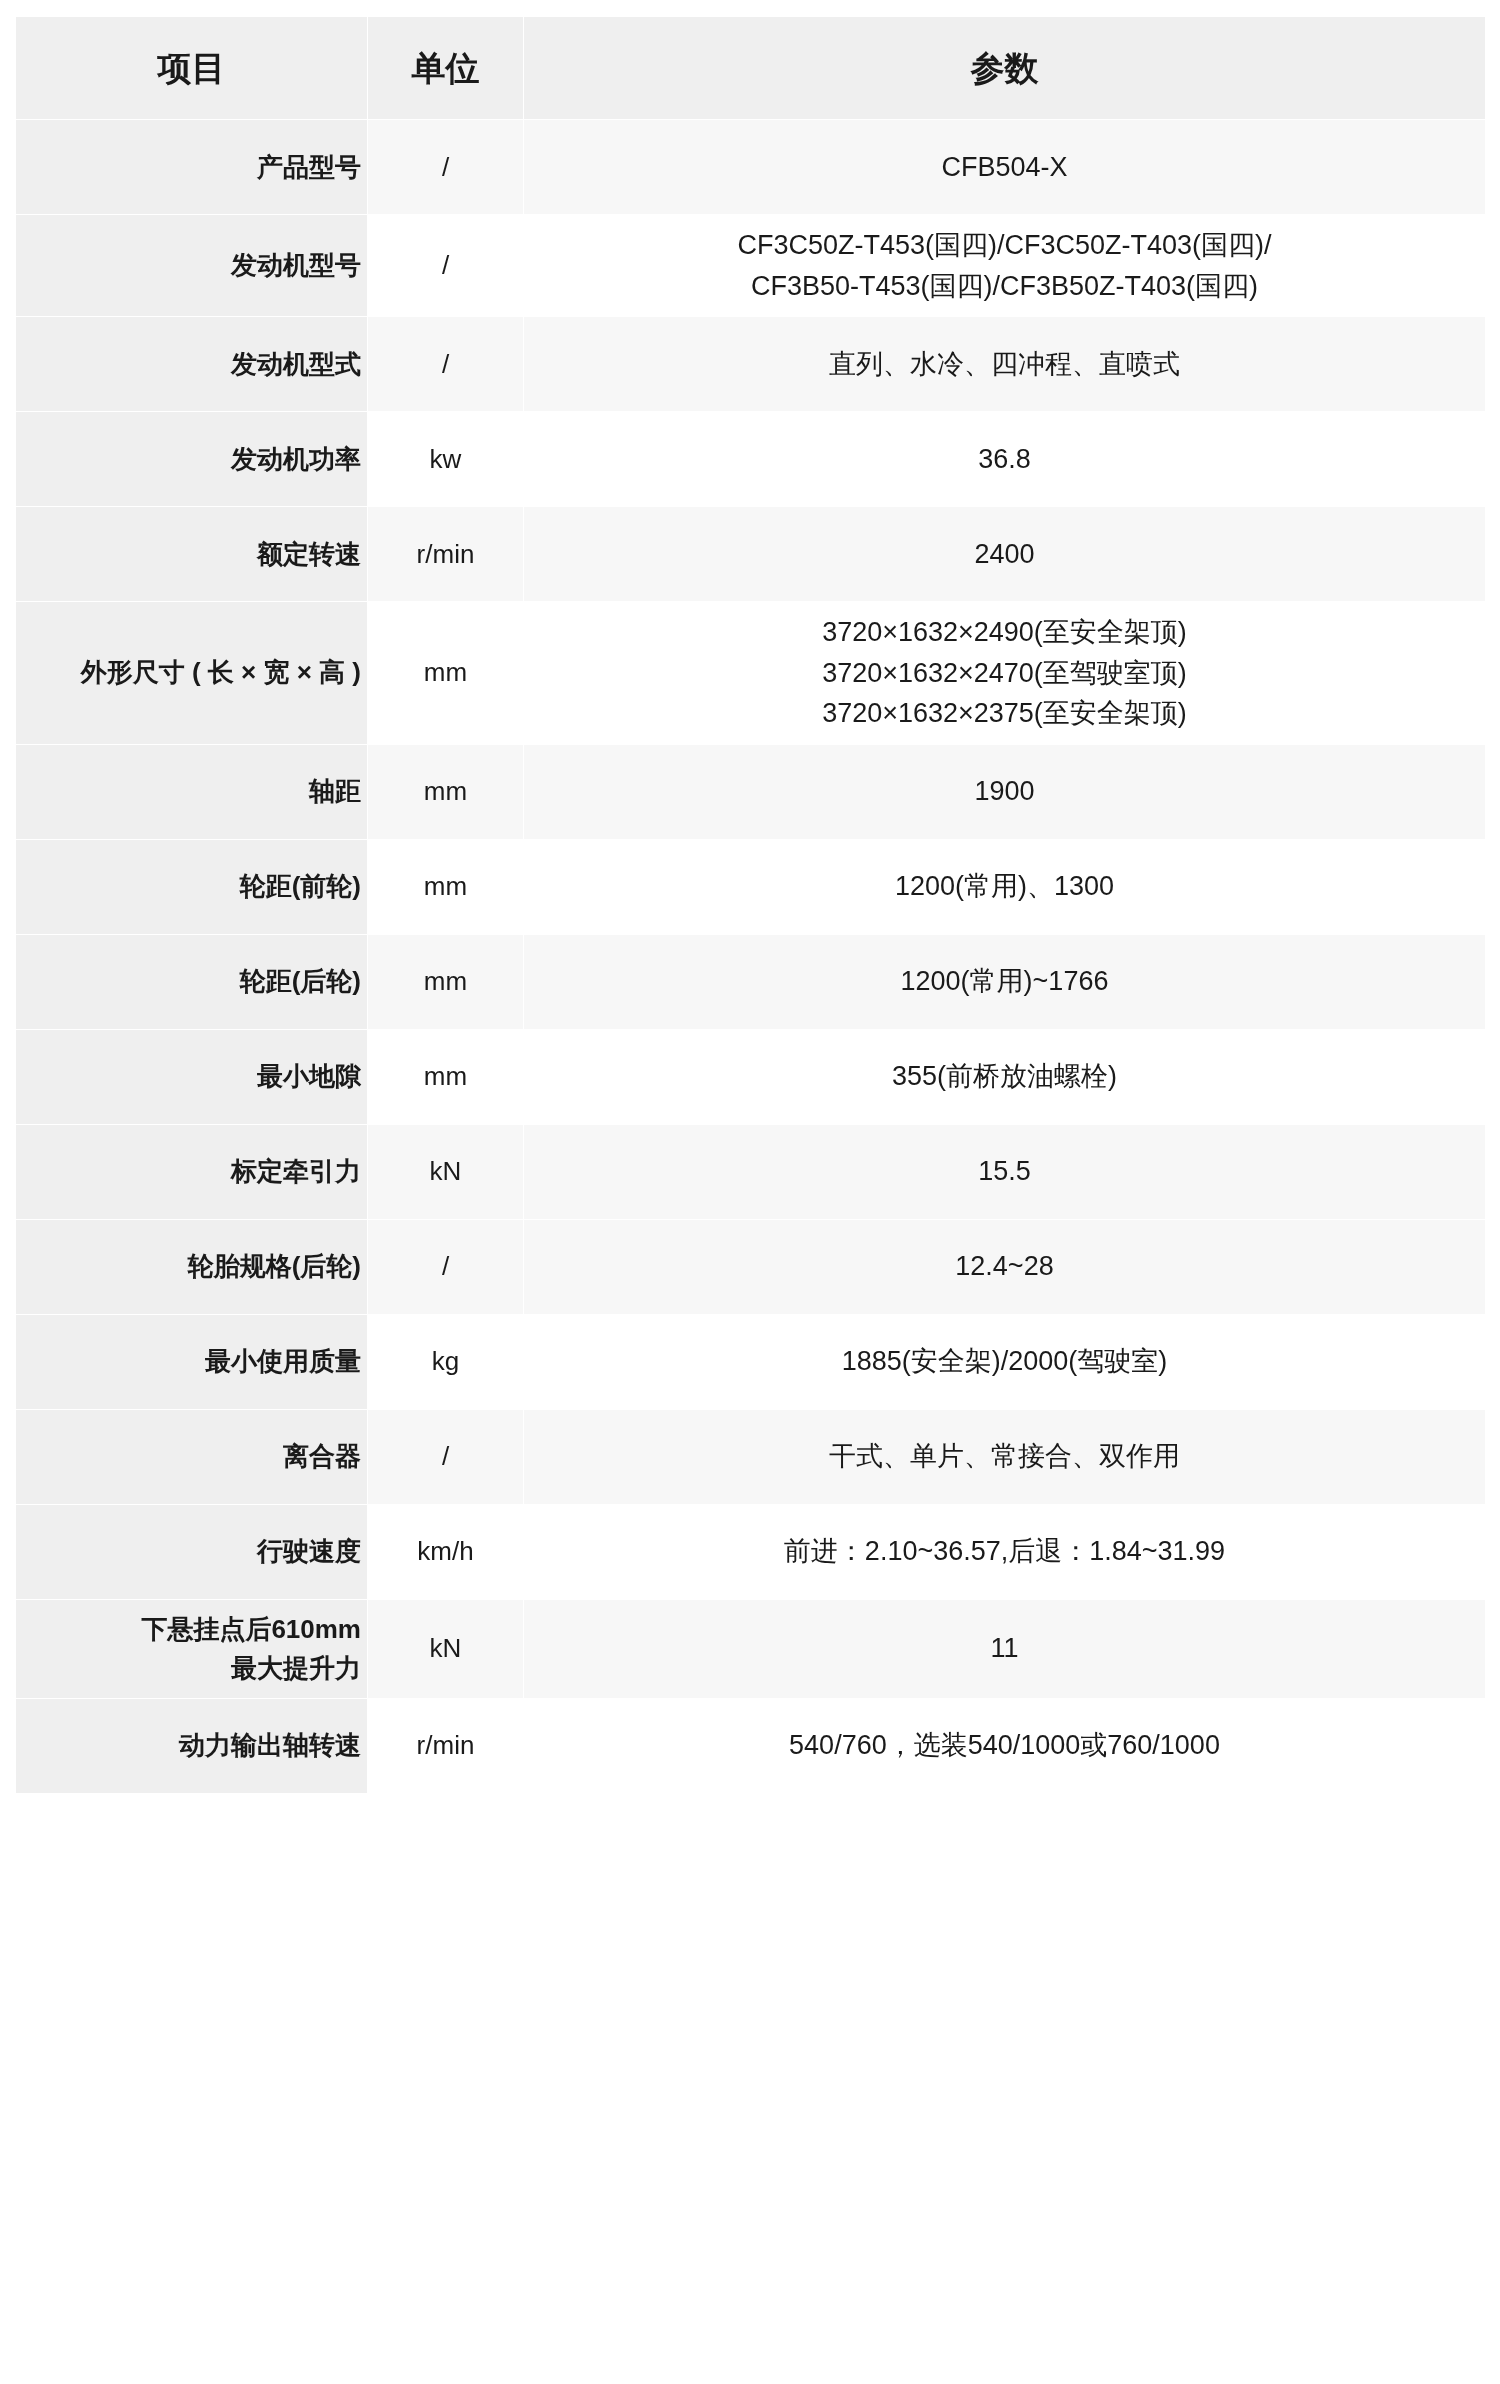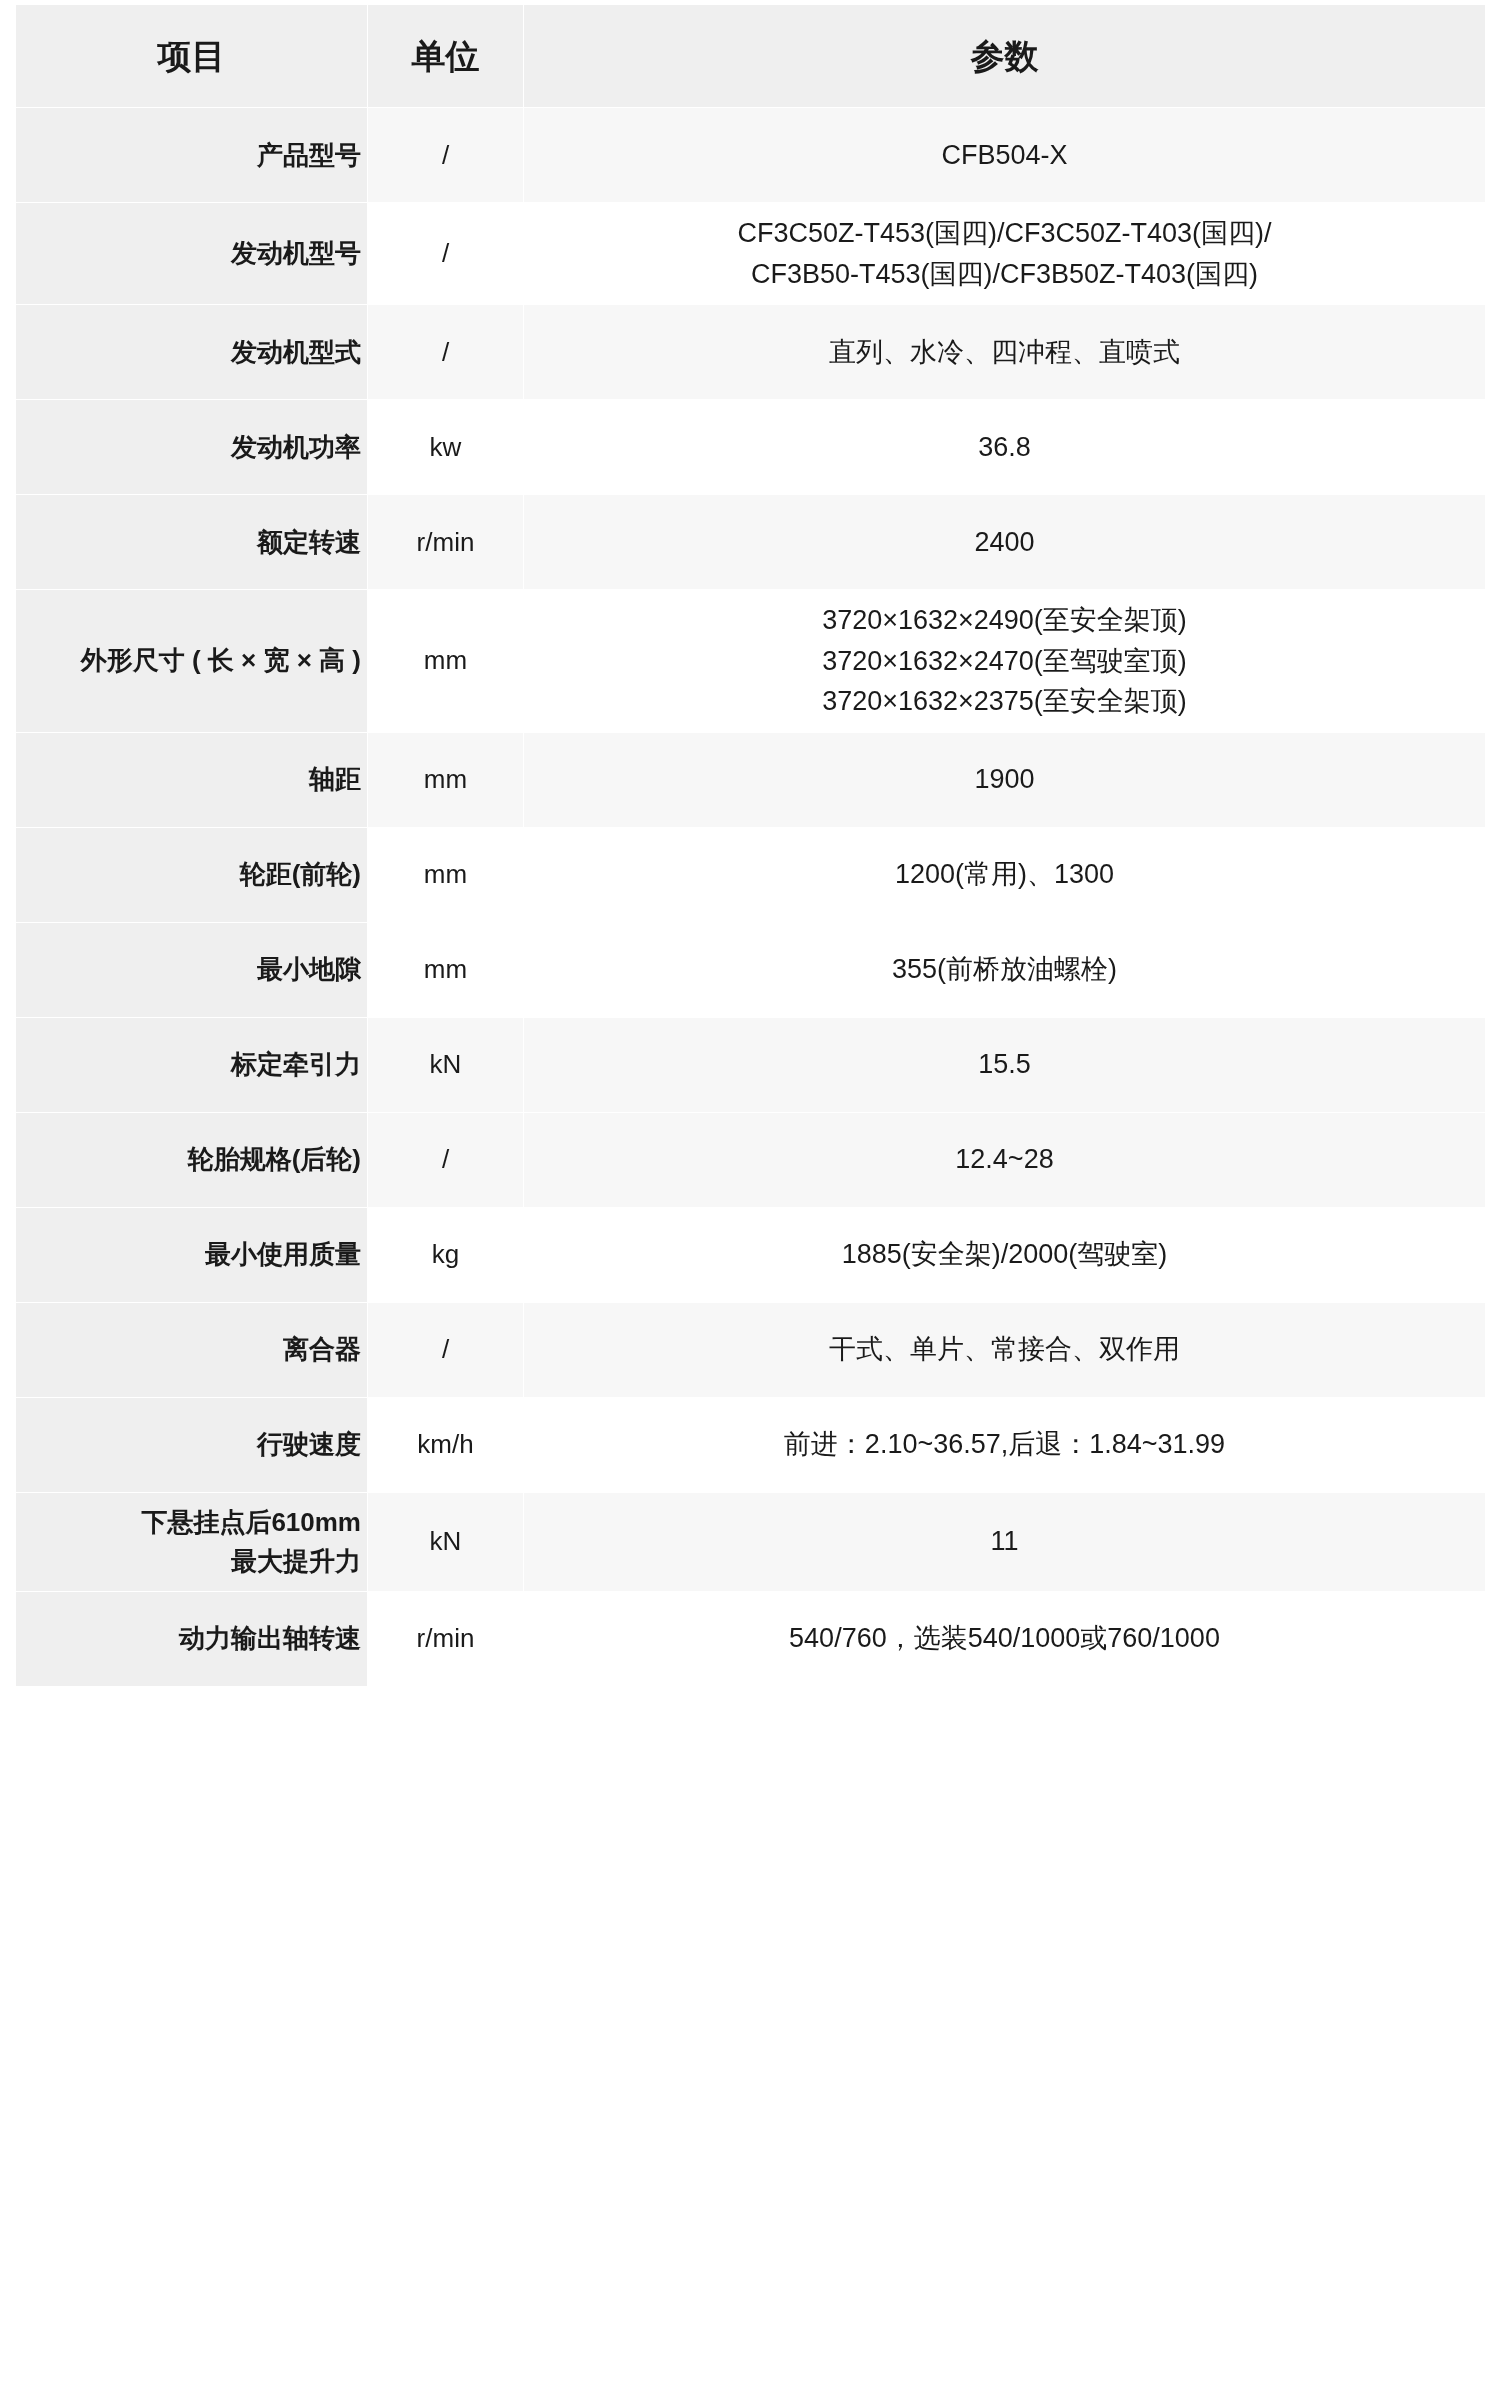--- a/index.html
+++ b/index.html
@@ -7,21 +7,21 @@
     padding: 0;
     background: #ffffff;
   }
   body {
     width: 1500px;
     font-family: "Liberation Sans", "DejaVu Sans", sans-serif;
   }
   .sheet {
     width: 1500px;
     box-sizing: border-box;
-    padding: 4px 15px 0 15px;
+    padding: 16px 15px 0 15px;
     background: #ffffff;
   }
   table.spec {
     width: 1470px;
     border-collapse: collapse;
     table-layout: fixed;
     background: #ffffff;
   }
   table.spec col.c-item { width: 352px; }
   table.spec col.c-unit { width: 156px; }
@@ -185,20 +185,33 @@
               <span>轮距(前轮)</span>
             </div>
           </td>
           <td class="unit">mm</td>
           <td class="val">
             <div class="lines">
               <span>1200(常用)、1300</span>
             </div>
           </td>
         </tr>
+        <tr>
+          <td class="item">
+            <div class="lines">
+              <span>轮距(后轮)</span>
+            </div>
+          </td>
+          <td class="unit">mm</td>
+          <td class="val">
+            <div class="lines">
+              <span>1200(常用)~1766</span>
+            </div>
+          </td>
+        </tr>
         <tr class="alt">
           <td class="item">
             <div class="lines">
               <span>最小地隙</span>
             </div>
           </td>
           <td class="unit">mm</td>
           <td class="val">
             <div class="lines">
               <span>355(前桥放油螺栓)</span>

